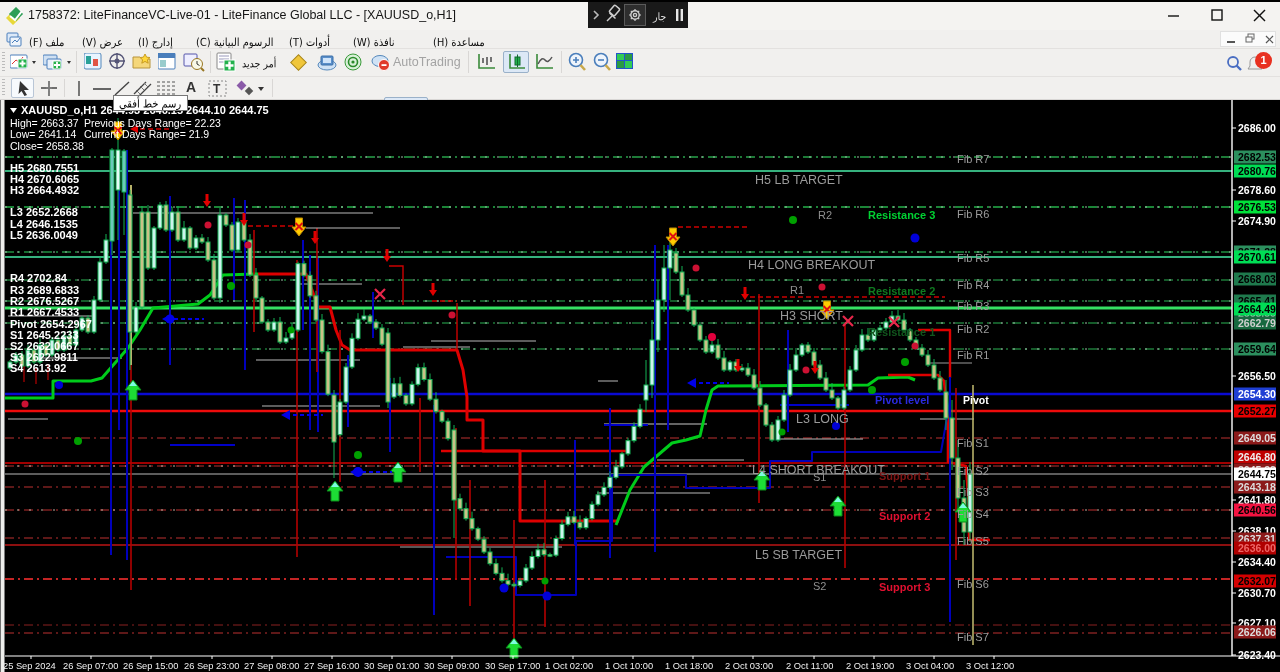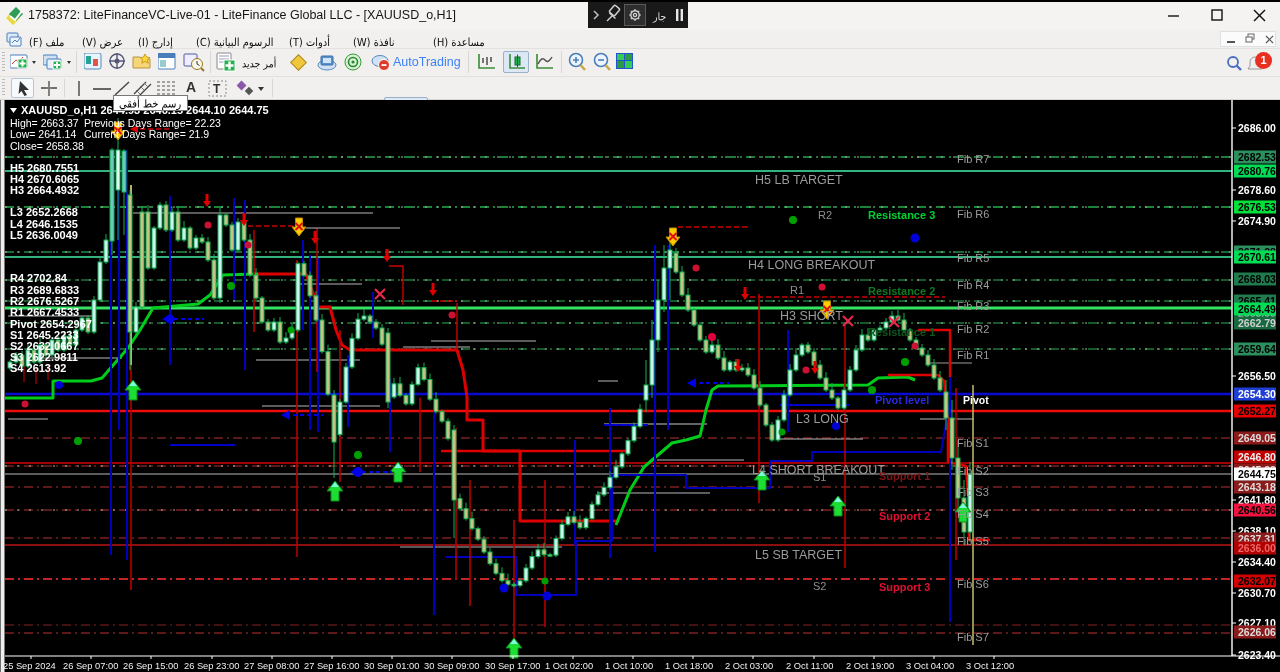--- a/index.html
+++ b/index.html
@@ -314,21 +314,21 @@
       <circle cx="9" cy="9" r="1.6" fill="#2a8a2a"></circle>
     </svg>
   </div>
 <div class="abs" style="left:371px;top:53px">
     <svg width="20" height="18">
       <ellipse cx="9" cy="8" rx="8" ry="5.5" fill="#cfe2f5" stroke="#5588bb"></ellipse>
       <circle cx="13" cy="12" r="5.5" fill="#e03a2a" stroke="#fff"></circle>
       <rect x="10.5" y="11.2" width="5" height="1.8" fill="#fff"></rect>
     </svg>
   </div>
-<div class="abs" style="left:393px;top:55px;font-size:12.5px;color:#3b82f6">AutoTrading</div>
+<div class="abs" style="left:393px;top:55px;font-size:12.5px;color:#a3a3a3">AutoTrading</div>
 <div class="sep" style="left:468px;top:51px;height:22px"></div>
 <div class="abs" style="left:476px;top:53px">
     <svg width="22" height="19">
       <path d="M3 1 v14 h16" stroke="#3a8a3a" stroke-width="1.6" fill="none"></path>
       <path d="M7 10 v-5 M11 12 v-8 M15 9 v-5" stroke="#555" stroke-width="1.6"></path>
     </svg>
   </div>
 <div class="abs" style="left:503px;top:51px;width:26px;height:22px;border:1px solid #9ab1c9;background:#dce8f6;border-radius:2px"></div>
 <div class="abs" style="left:507px;top:53px">
     <svg width="20" height="19">

